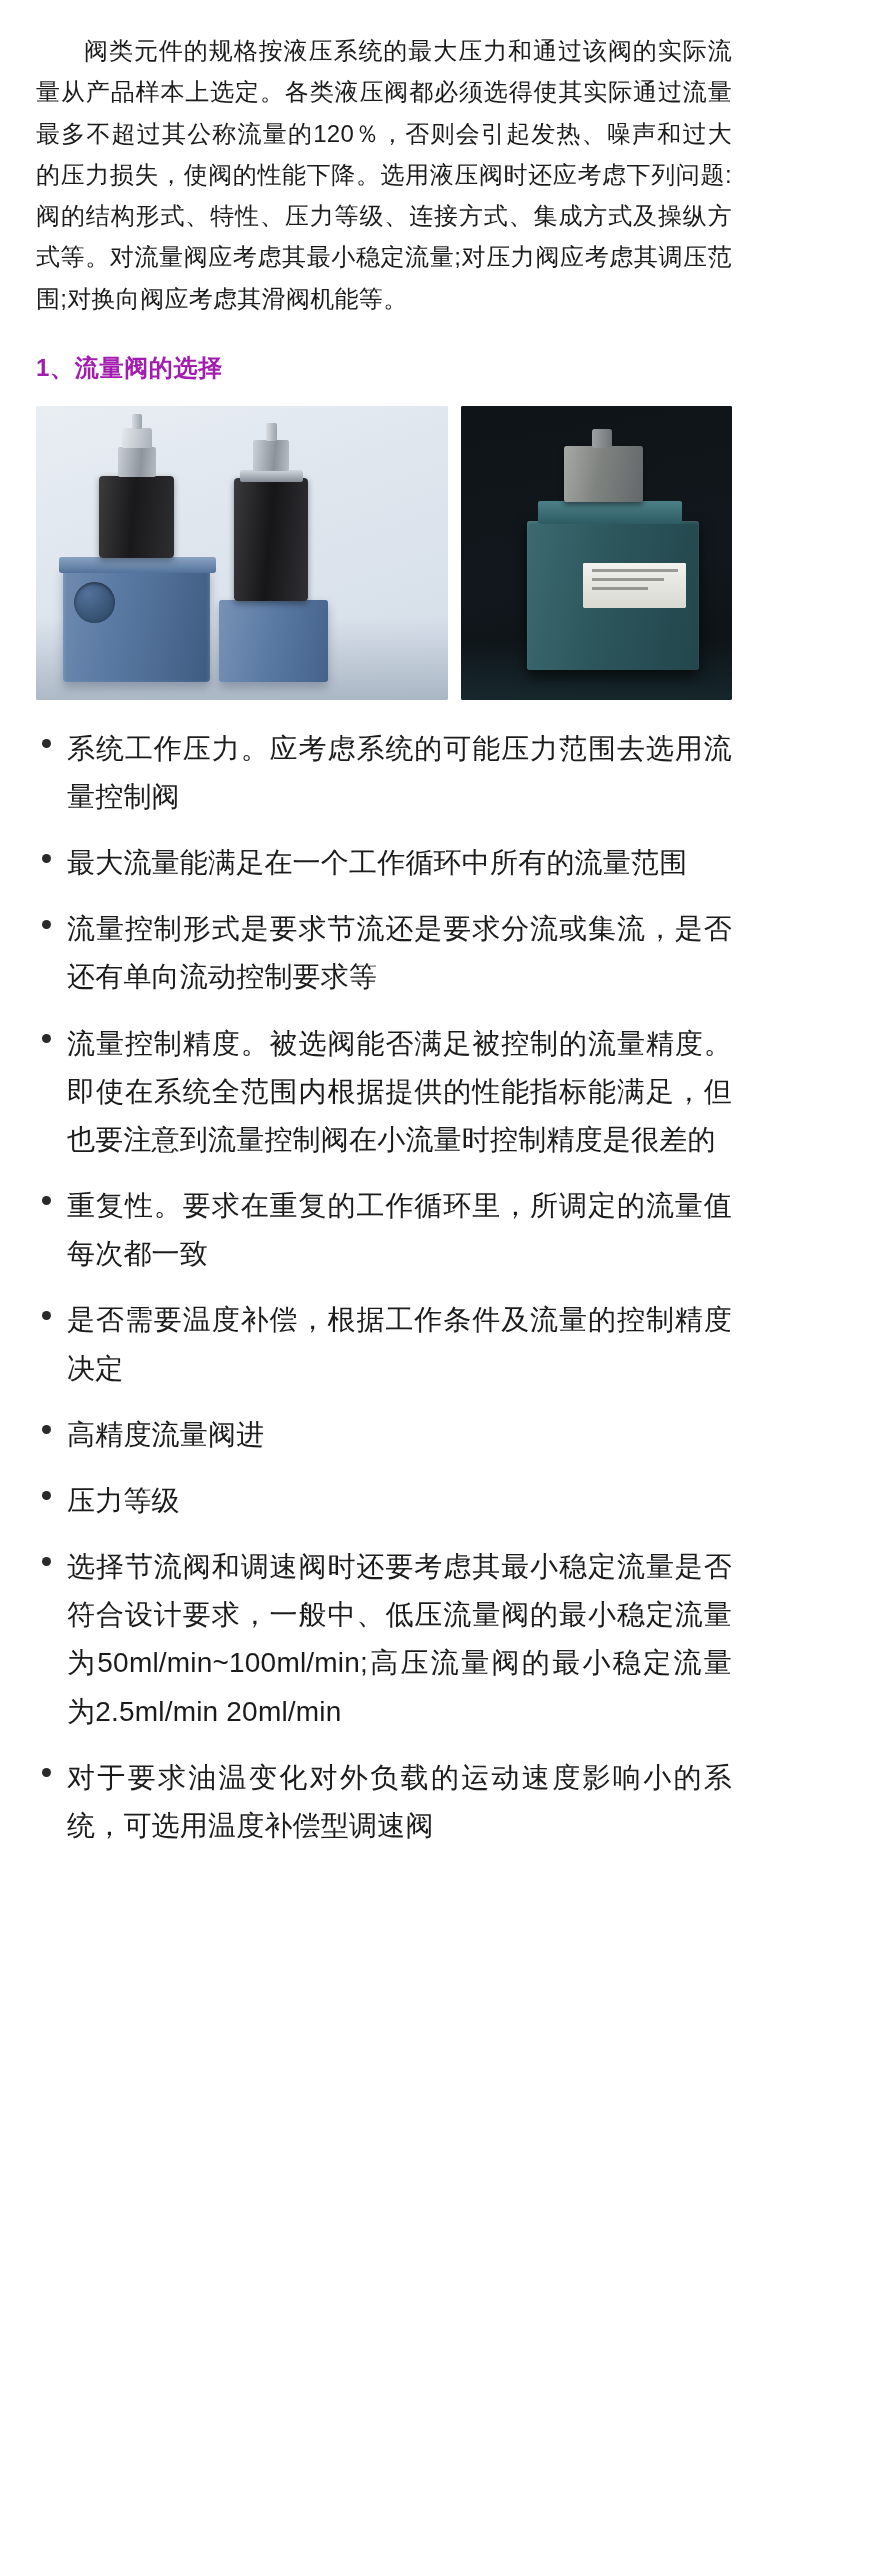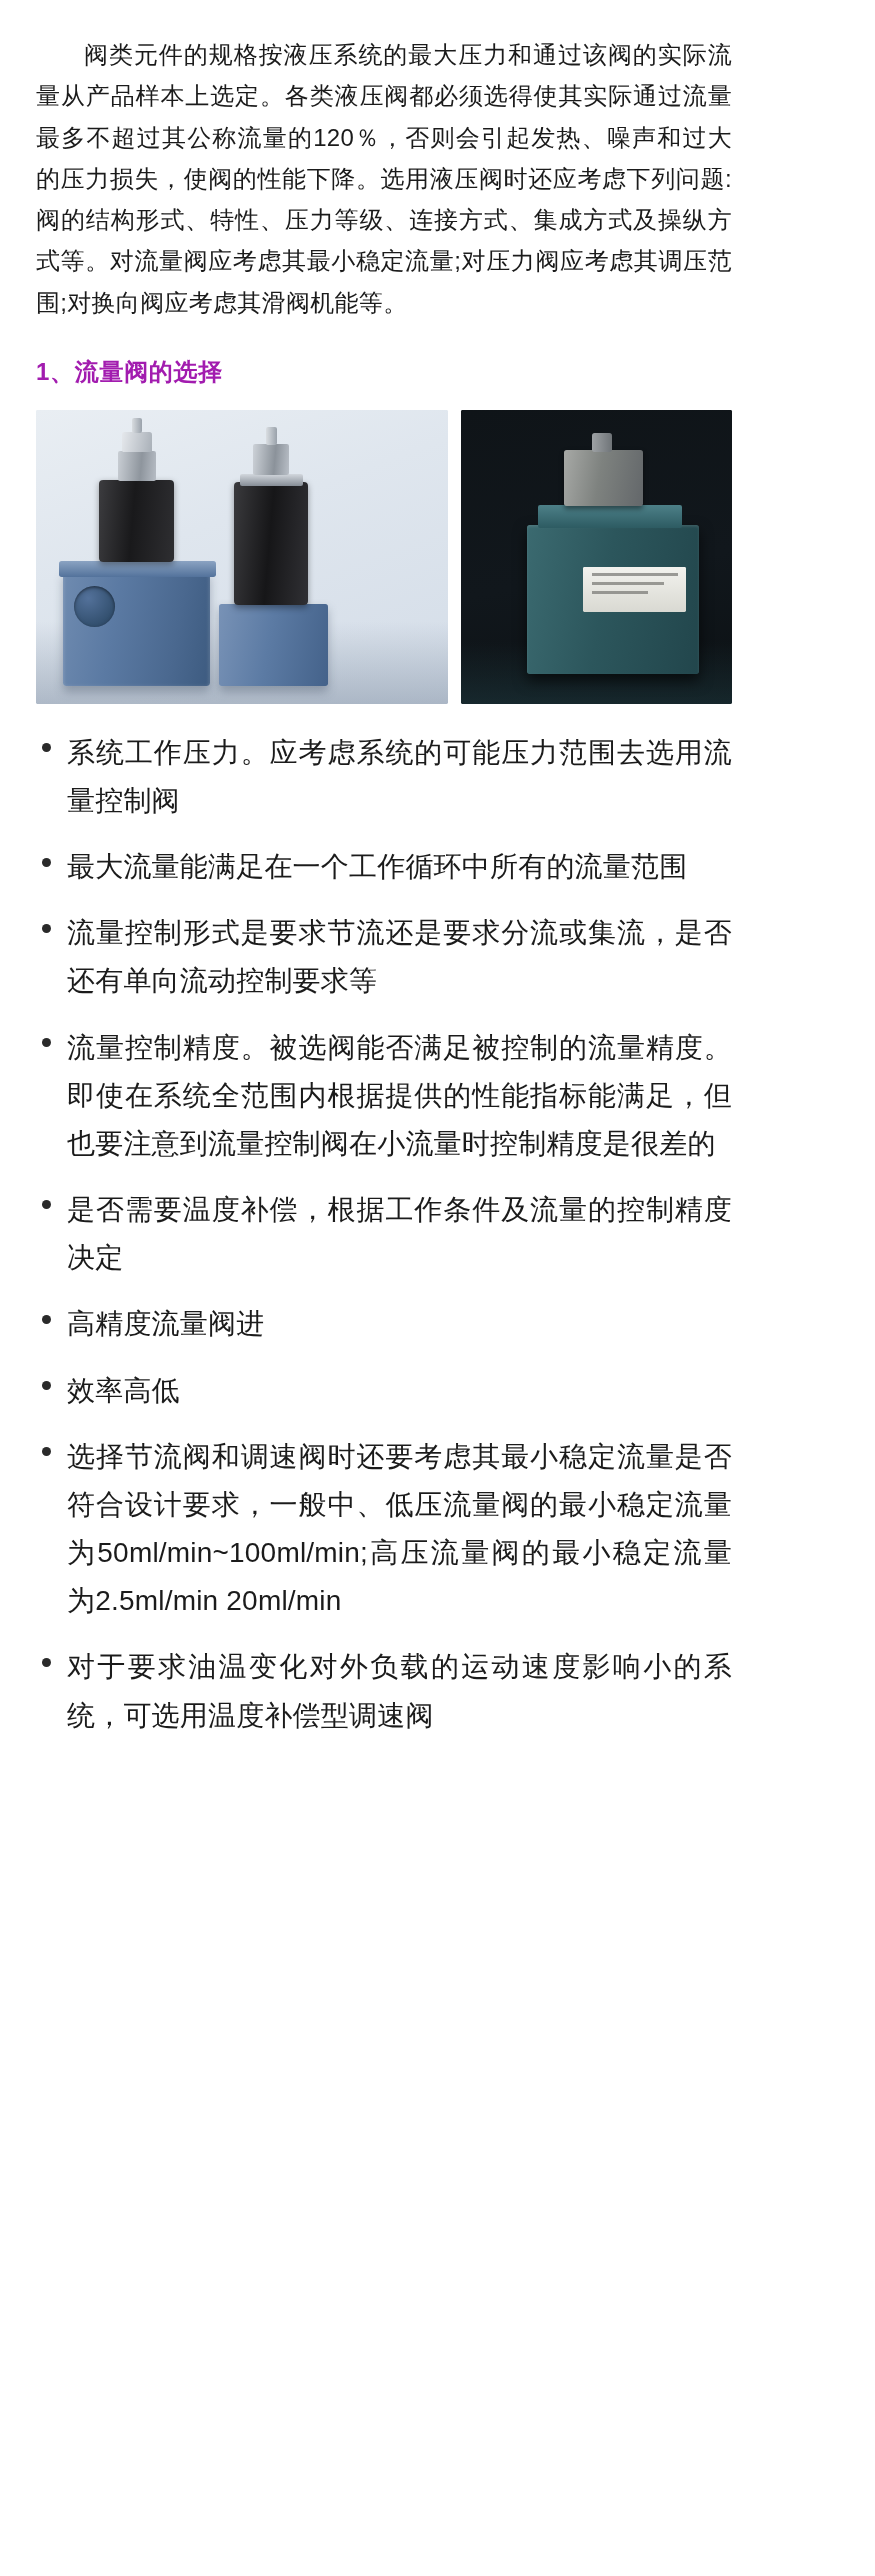--- a/index.html
+++ b/index.html
@@ -9,22 +9,21 @@
   }
   body {
     width: 875px;
     font-family: "Liberation Sans", "DejaVu Sans", sans-serif;
     color: #1a1a1a;
     -webkit-font-smoothing: antialiased;
   }
   .page {
     width: 768px;
     box-sizing: border-box;
-    padding: 12px 36px 41px 36px;
-    margin-top: 22px;
+    padding: 30px 36px 41px 36px;
   }
   .intro {
     font-size: 24px;
     line-height: 1.72;
     text-indent: 2em;
     letter-spacing: 0.3px;
     margin: 0 0 30px 0;
     color: #1b1b1b;
     text-align: justify;
   }
@@ -263,21 +262,22 @@
       <div class="vb-stem"></div>
     </div>
 
   </div>
 
   <ul class="bullets">
     <li>系统工作压力。应考虑系统的可能压力范围去选用流量控制阀</li>
     <li>最大流量能满足在一个工作循环中所有的流量范围</li>
     <li>流量控制形式是要求节流还是要求分流或集流，是否还有单向流动控制要求等</li>
     <li>流量控制精度。被选阀能否满足被控制的流量精度。即使在系统全范围内根据提供的性能指标能满足，但也要注意到流量控制阀在小流量时控制精度是很差的</li>
+    <li>重复性。要求在重复的工作循环里，所调定的流量值每次都一致</li>
     <li>是否需要温度补偿，根据工作条件及流量的控制精度决定</li>
     <li>高精度流量阀进</li>
-    <li>效率高低</li>
+    <li>压力等级</li>
     <li>选择节流阀和调速阀时还要考虑其最小稳定流量是否符合设计要求，一般中、低压流量阀的最小稳定流量为50ml/min~100ml/min;高压流量阀的最小稳定流量为2.5ml/min 20ml/min</li>
     <li>对于要求油温变化对外负载的运动速度影响小的系统，可选用温度补偿型调速阀</li>
   </ul>
 
 </div>
 
 
 </body></html>

